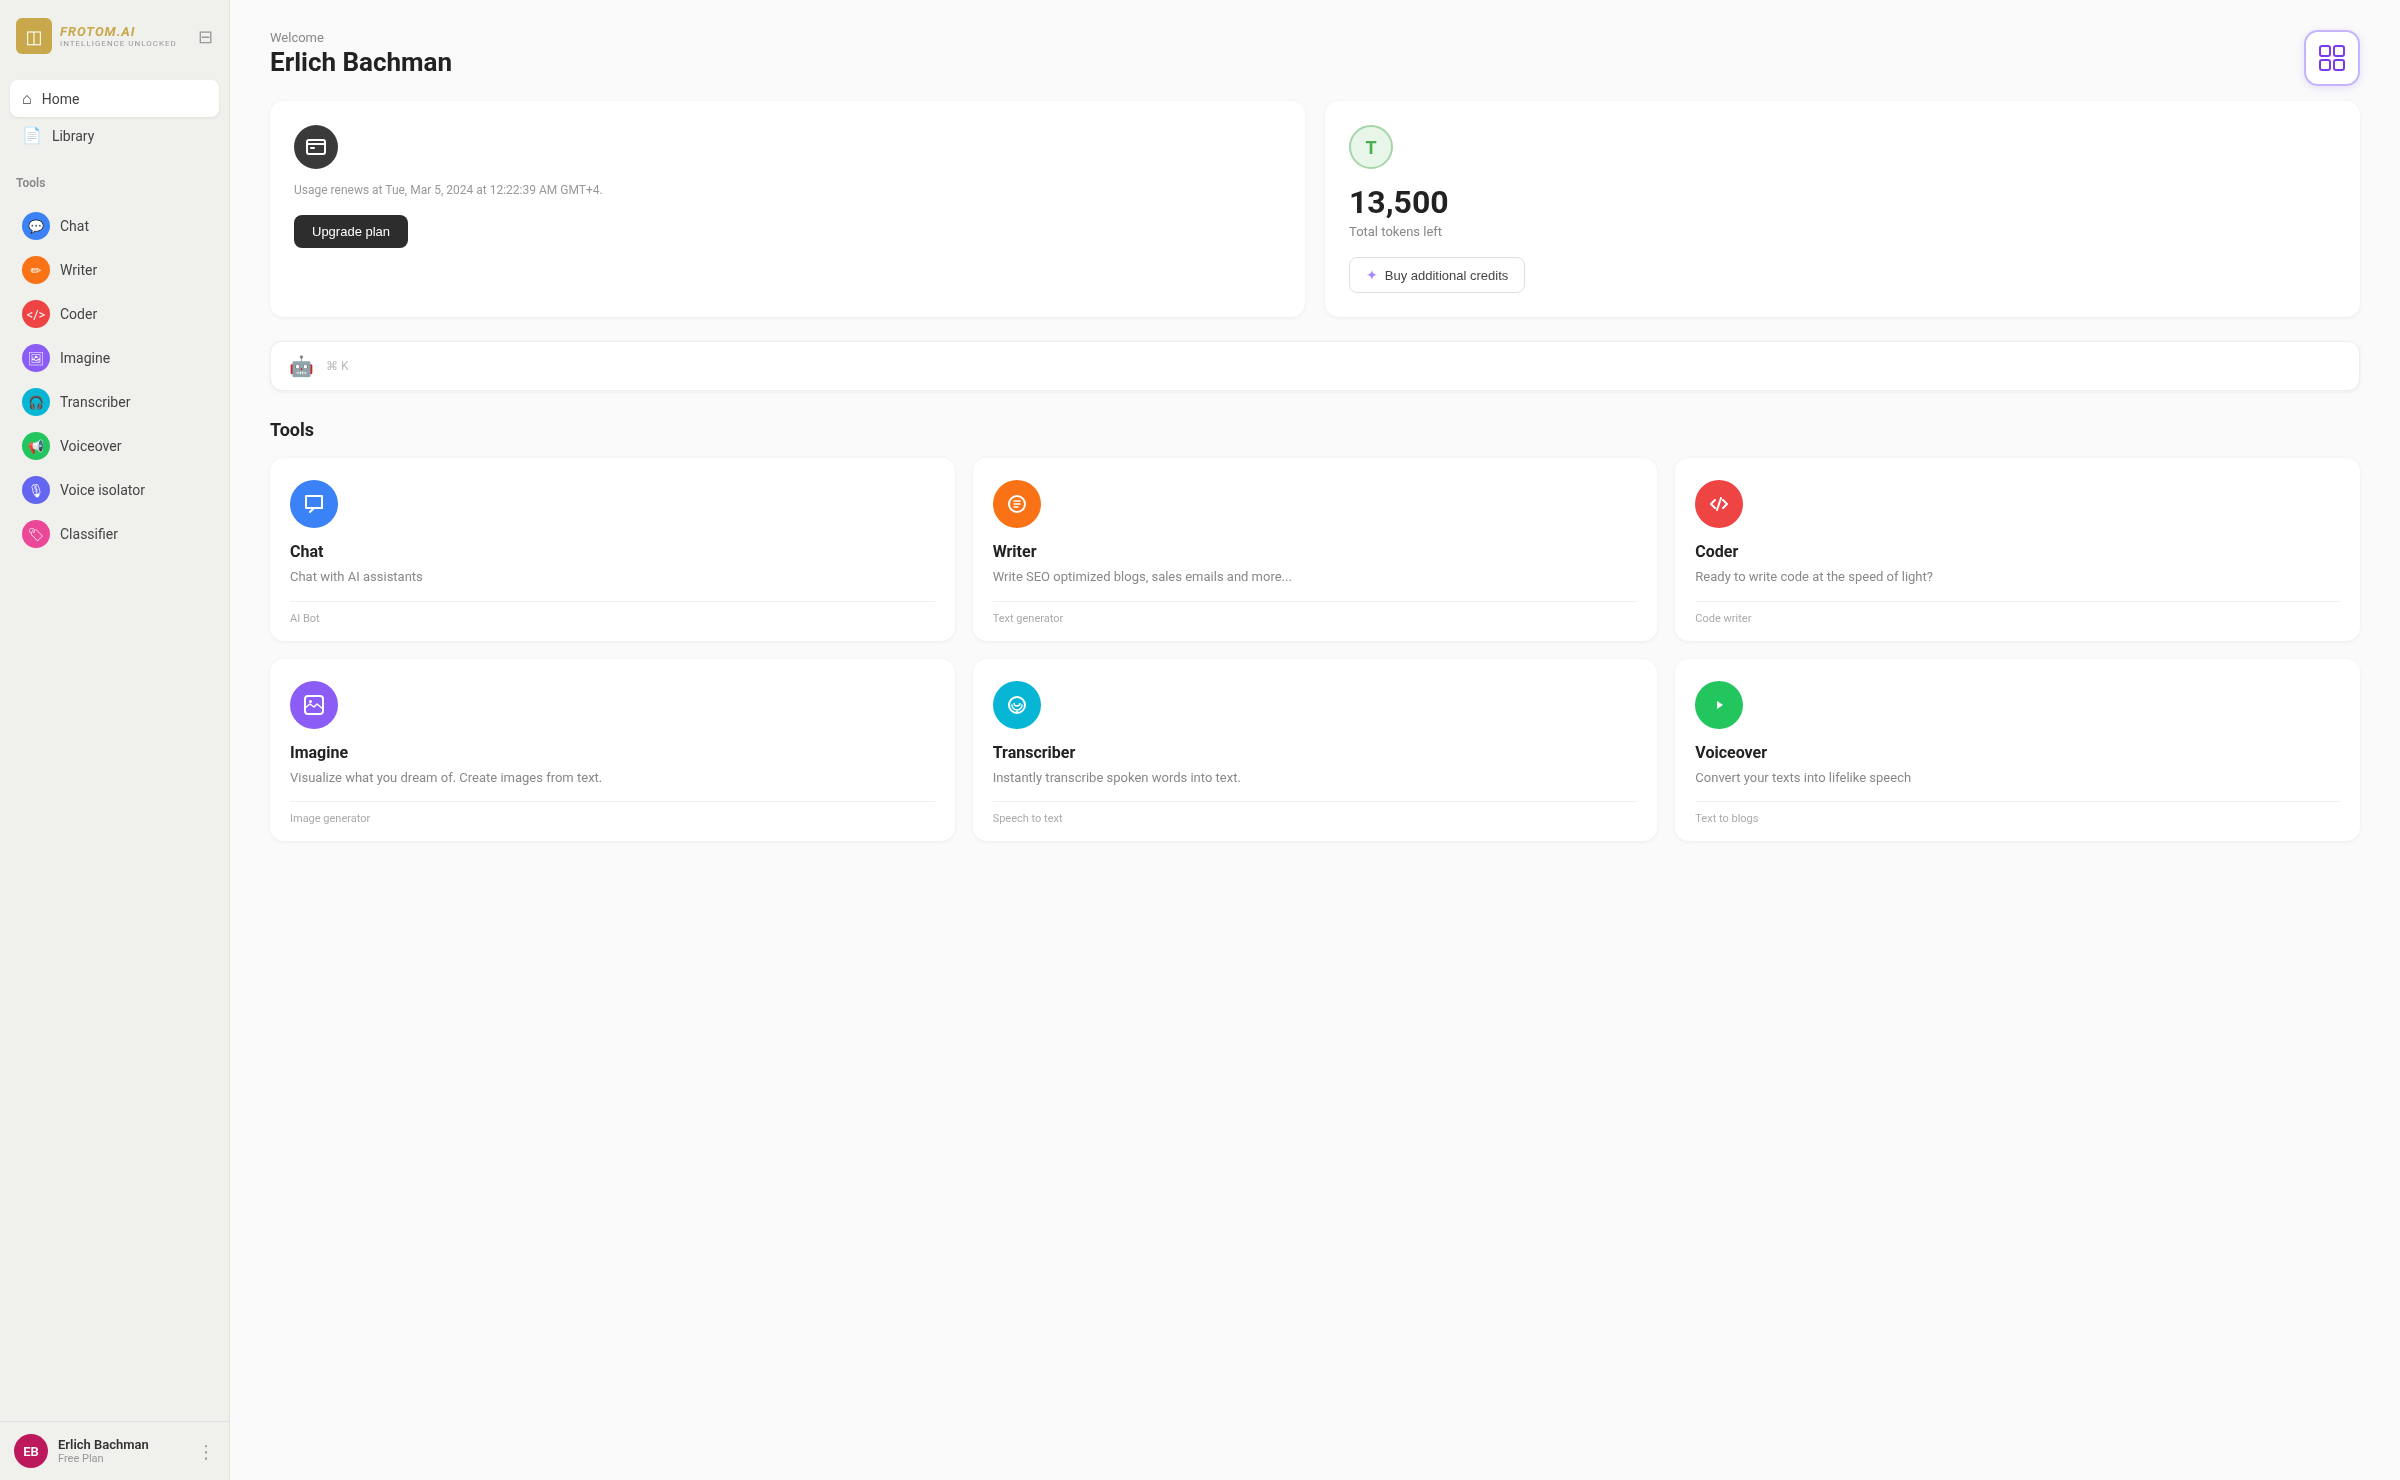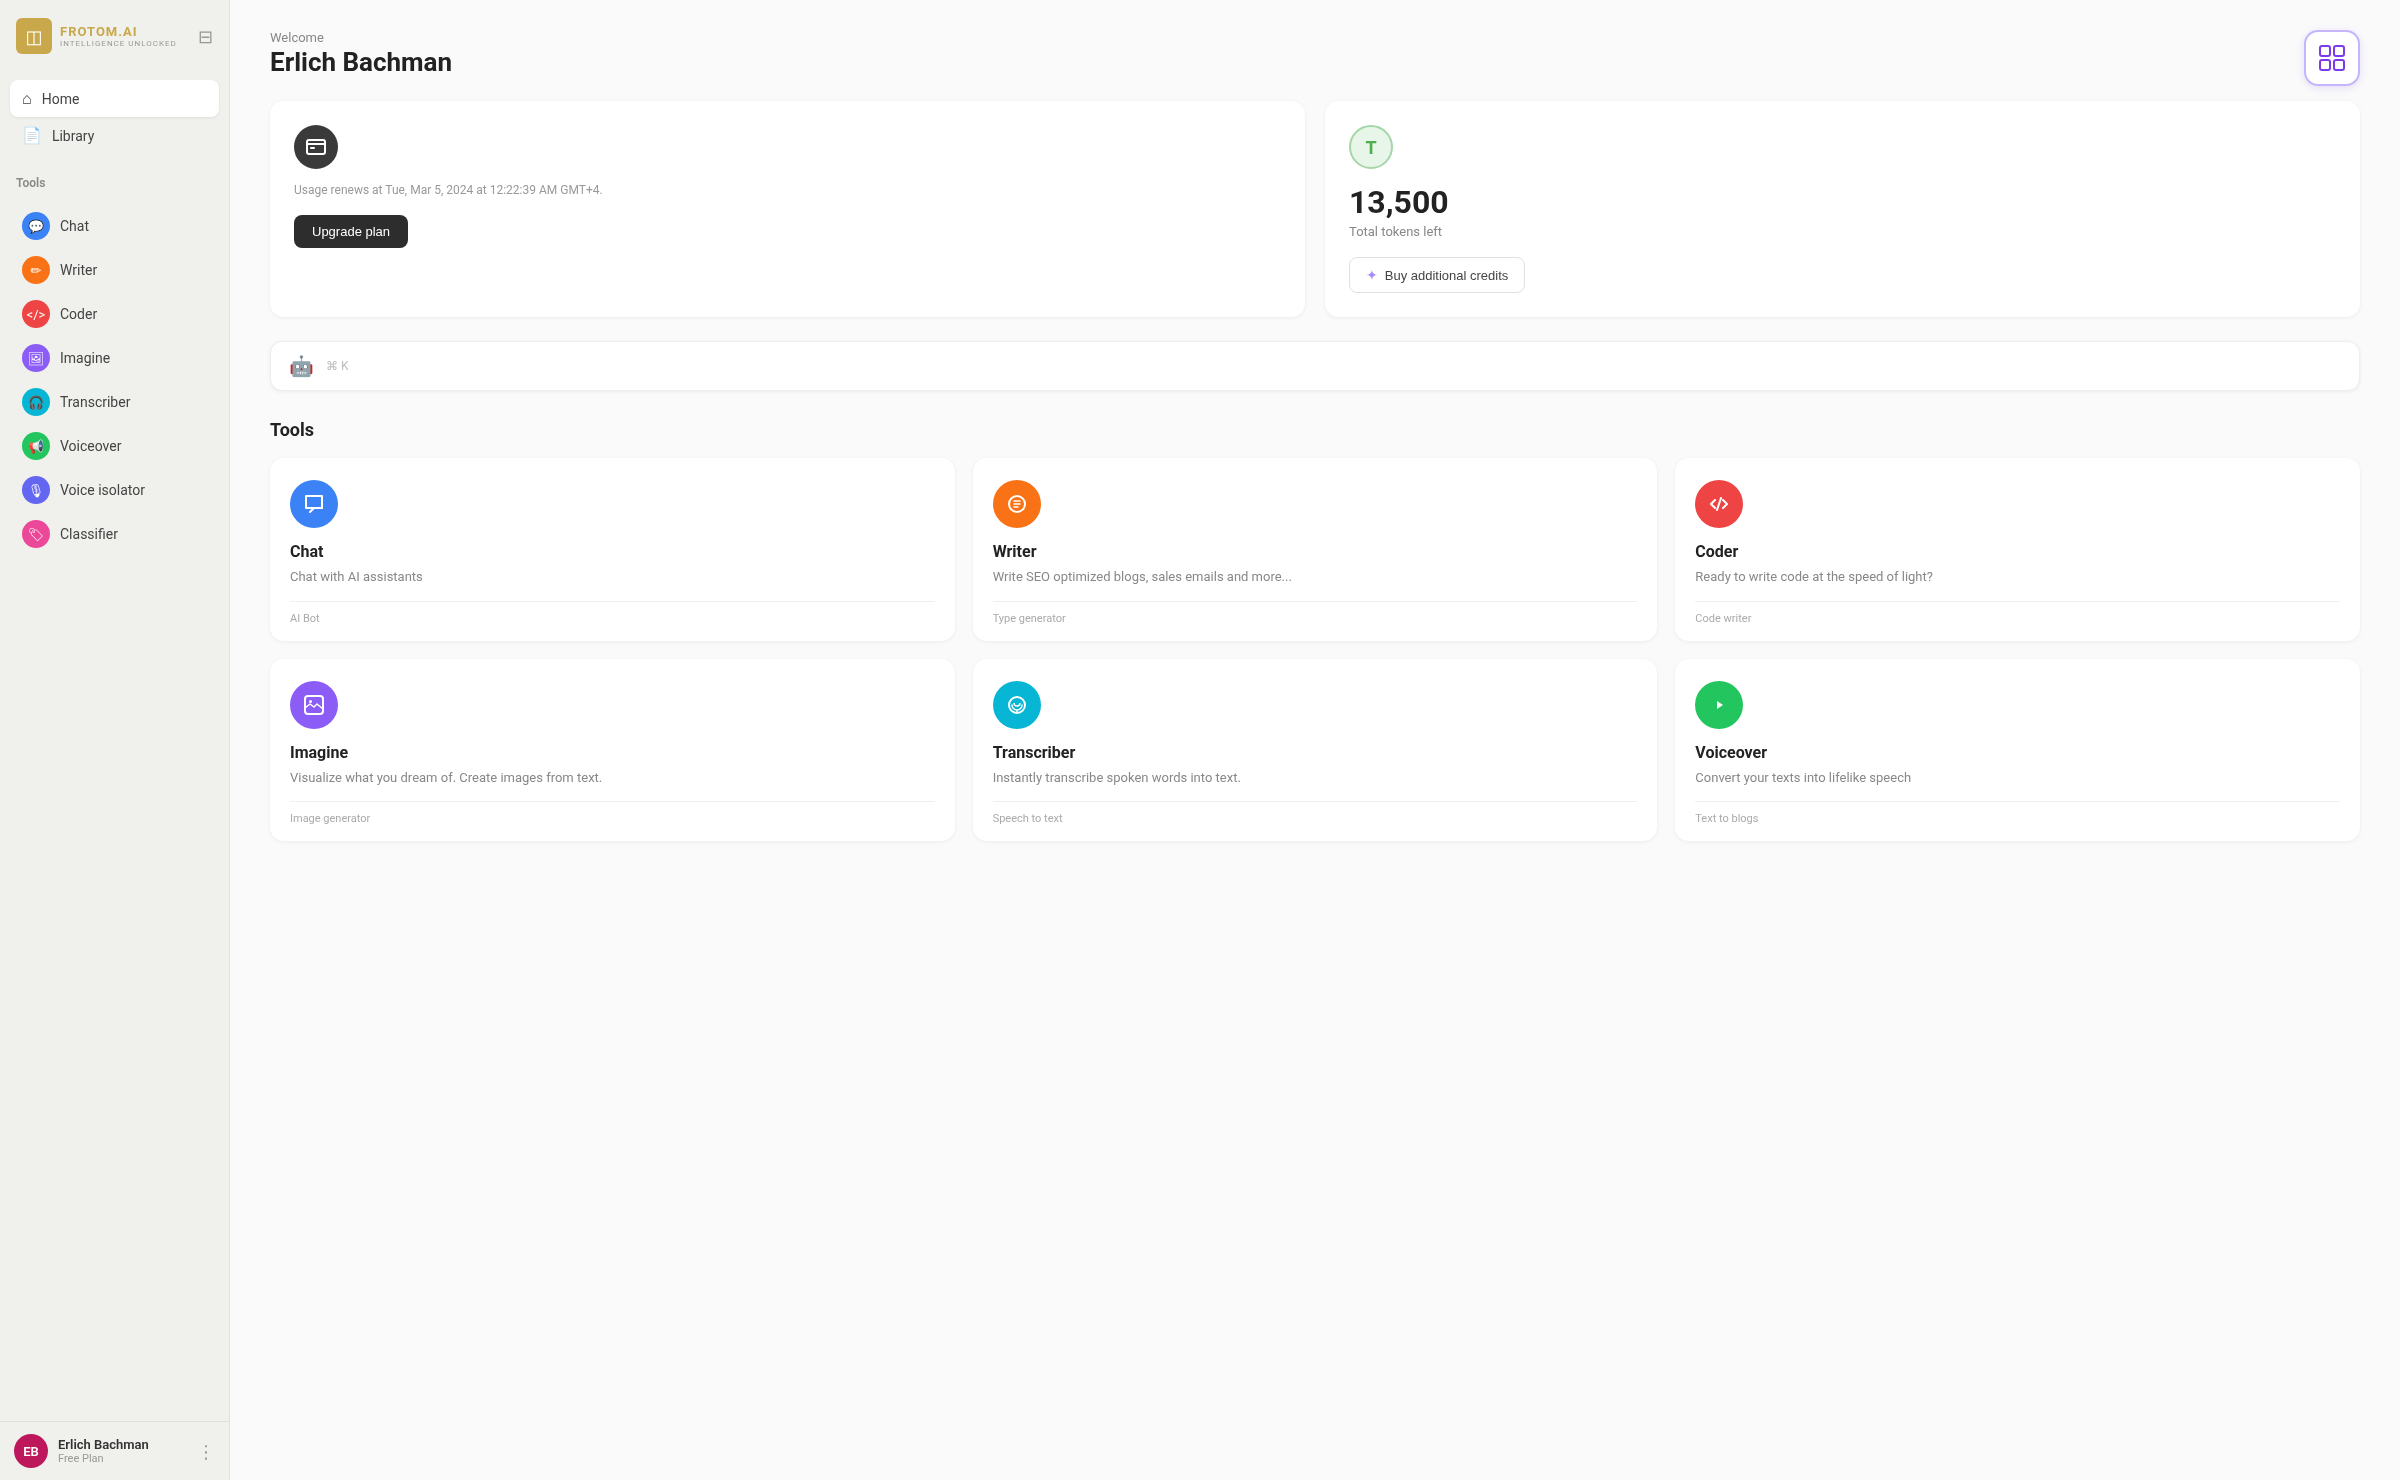--- a/index.html
+++ b/index.html
@@ -31,20 +31,21 @@
       align-items: center;
       justify-content: center;
       font-size: 18px;
       color: white;
     }
     .logo-text {
       font-size: 13px;
       font-weight: 700;
       color: #c8a84b;
       letter-spacing: 1px;
+      font-style: italic;
     }
     .logo-subtitle {
       font-size: 8px;
       color: #999;
       letter-spacing: 1px;
     }
     .sidebar-toggle {
       margin-left: auto;
       color: #999;
       font-size: 18px;
@@ -436,21 +437,21 @@
 
     <div class="tool-card">
       <div class="tool-card-icon" style="background:#f97316">
         <svg width="24" height="24" viewBox="0 0 24 24" fill="none">
             <circle cx="12" cy="12" r="8" stroke="white" stroke-width="2"></circle>
             <path d="M9 12h6M9 9h6M9 15h4" stroke="white" stroke-width="1.5" stroke-linecap="round"></path>
           </svg>
       </div>
       <div class="tool-card-name">Writer</div>
       <div class="tool-card-desc">Write SEO optimized blogs, sales emails and more...</div>
-      <div class="tool-card-tag">Type generator</div>
+      <div class="tool-card-tag">Text generator</div>
     </div>
 
     <div class="tool-card">
       <div class="tool-card-icon" style="background:#ef4444">
         <svg width="24" height="24" viewBox="0 0 24 24" fill="none">
             <path d="M8 8L4 12l4 4M16 8l4 4-4 4M14 6l-4 12" stroke="white" stroke-width="2" stroke-linecap="round" stroke-linejoin="round"></path>
           </svg>
       </div>
       <div class="tool-card-name">Coder</div>
       <div class="tool-card-desc">Ready to write code at the speed of light?</div>

